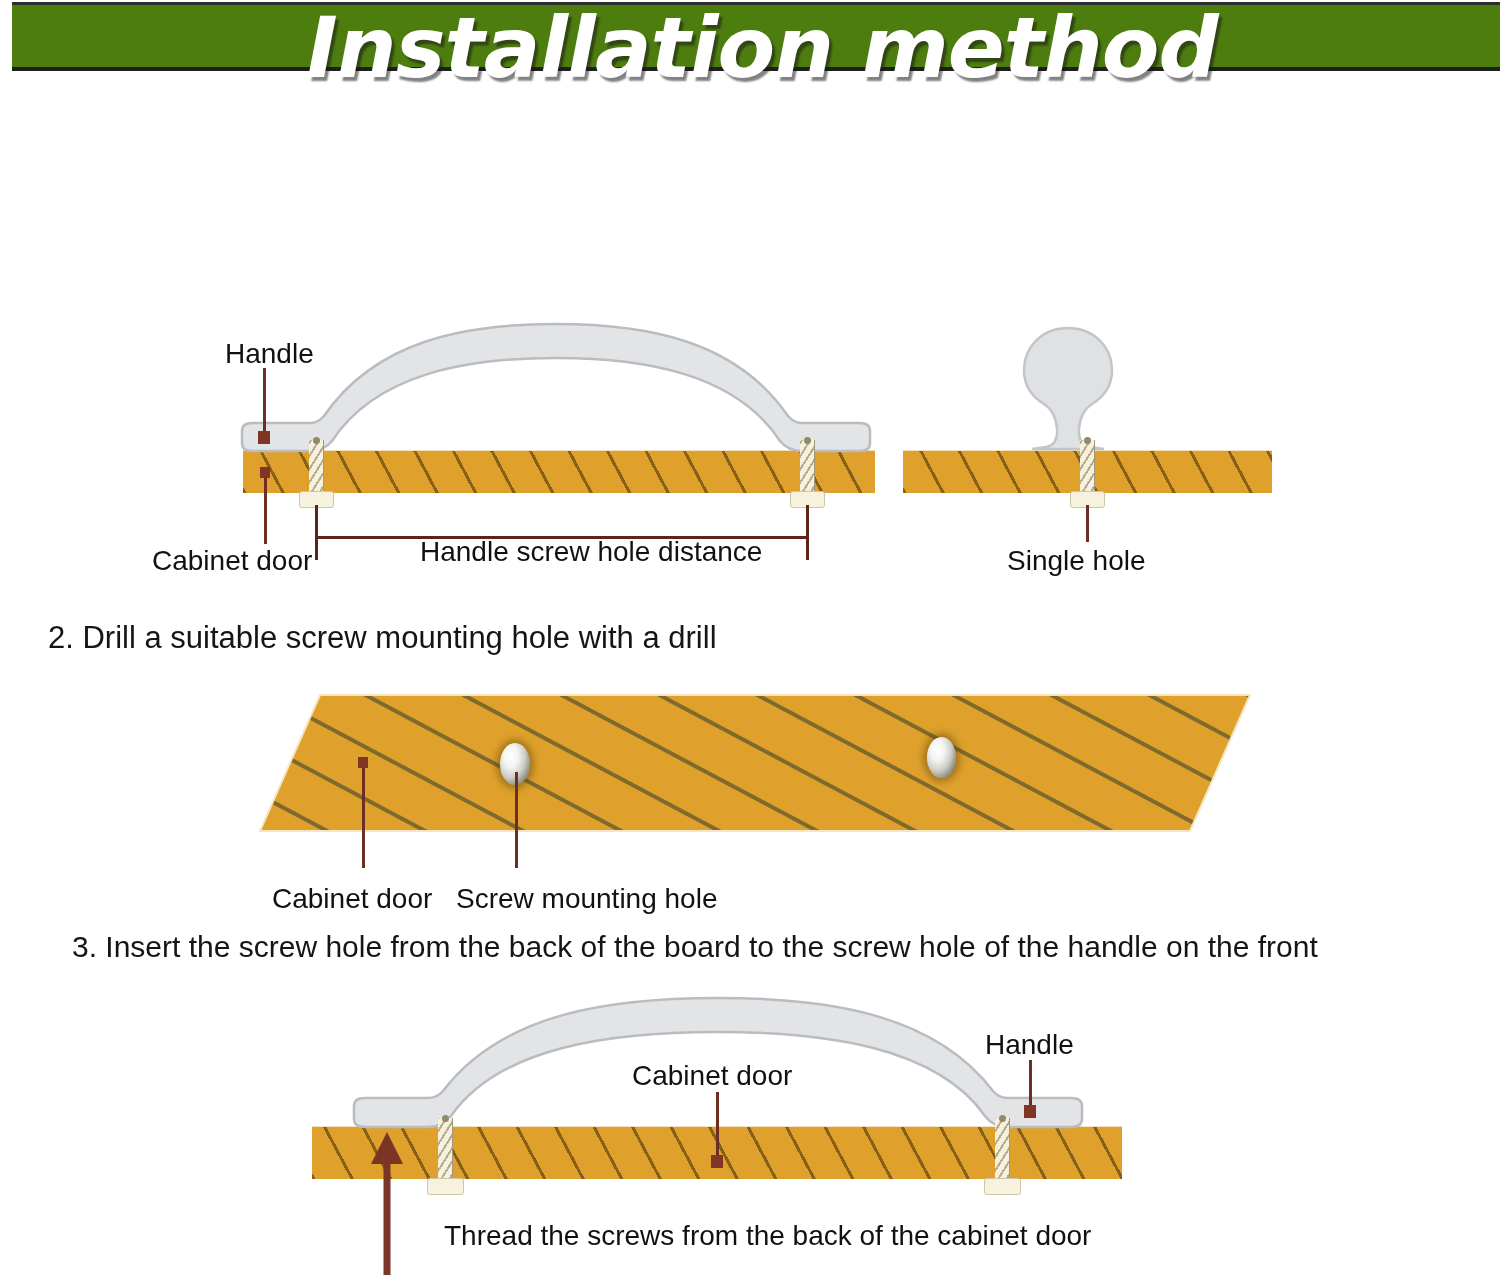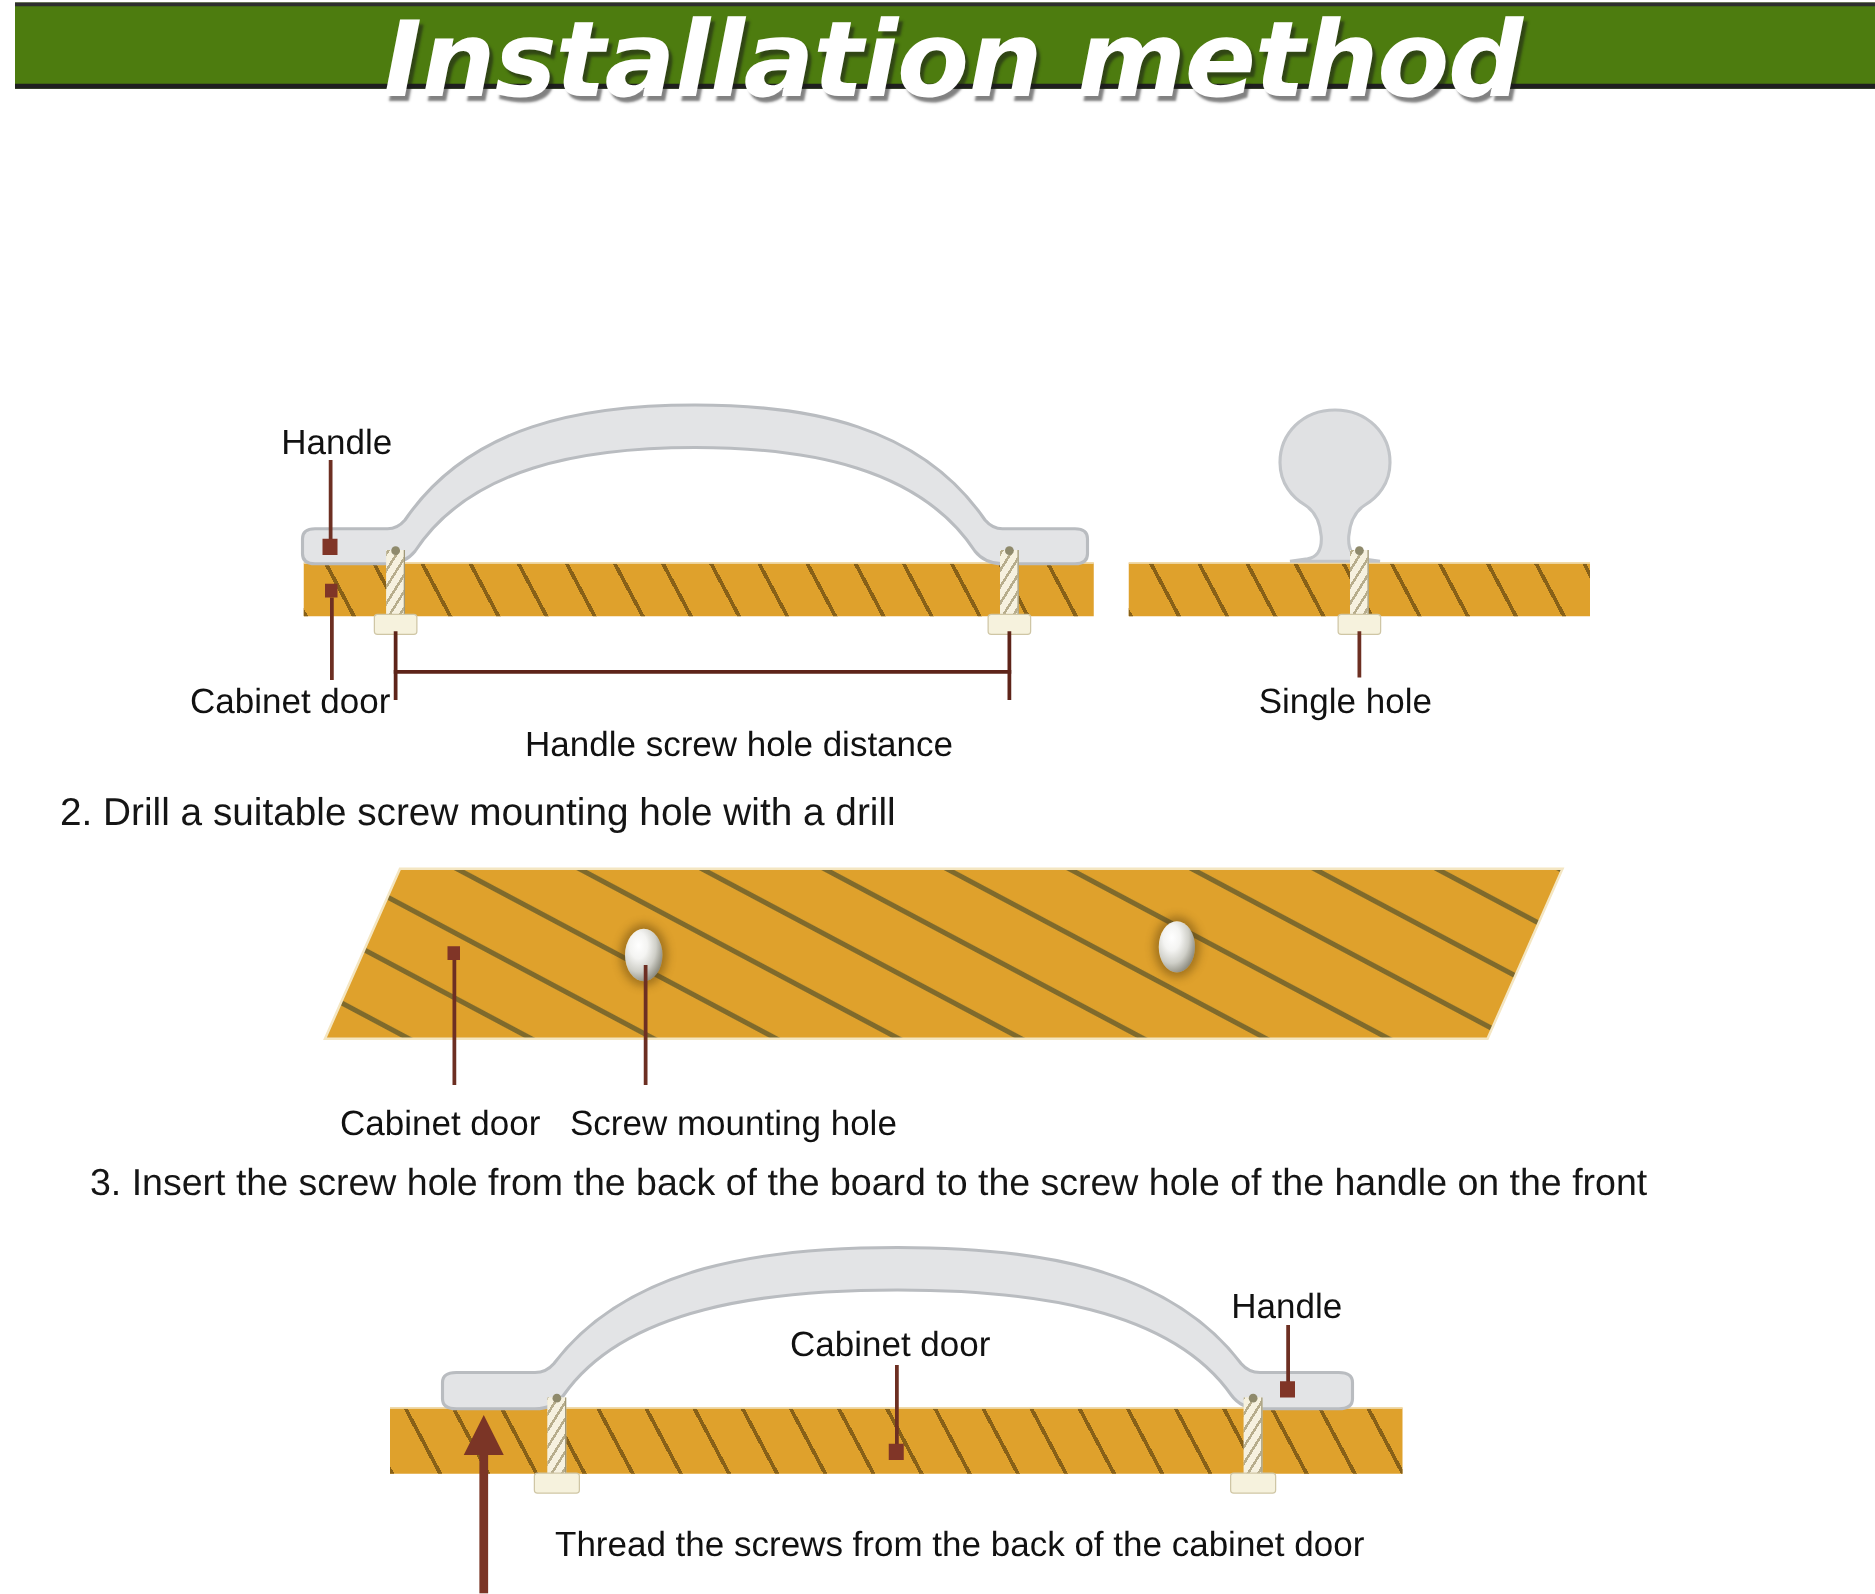--- a/index.html
+++ b/index.html
@@ -51,21 +51,21 @@
   
   .step-heading {
     position: absolute;
     font-family: "Liberation Sans", sans-serif;
     font-size: 31px;
     font-weight: 400;
     color: #151515;
     white-space: nowrap;
   }
   #step1-heading { left: 50px;  top: 207px; }
-  #step2-heading { left: 48px;  top: 620px; margin-top: 12px; }
+  #step2-heading { left: 48px;  top: 620px; }
   #step3-heading { left: 72px;  top: 930px; font-size: 30px; }
 
   
   .label {
     position: absolute;
     font-family: "Liberation Sans", sans-serif;
     font-size: 28px;
     color: #111111;
     white-space: nowrap;
   }
@@ -218,21 +218,21 @@
   <div class="leader" style="left:263px; top:368px; height:65px;"></div>
   <div class="leader-dot" style="left:258px; top:431px;"></div>
 
   <div class="label" style="left:152px; top:545px;">Cabinet door</div>
   <div class="leader" style="left:264px; top:478px; height:66px;"></div>
   <div class="leader-dot sq-small" style="left:260px; top:467px;"></div>
 
   <div class="dim-tick" style="left:315px; top:505px; height:55px;"></div>
   <div class="dim-tick" style="left:806px; top:505px; height:55px;"></div>
   <div class="dim-line" style="left:315px; top:536px; width:494px;"></div>
-  <div class="label" style="left:420px; top:580px;">Handle screw hole distance</div>
+  <div class="label" style="left:420px; top:536px;">Handle screw hole distance</div>
 
   <svg class="handle-svg" style="left:1008px; top:325px;" width="120" height="130" viewBox="0 0 120 130">
     <path d="M60,3
              C86,3 104,22 104,45
              C104,62 94,73 84,79
              C76,84 72,92 71,104
              Q70,120 82,122
              L96,124
              L24,124
              L38,122

